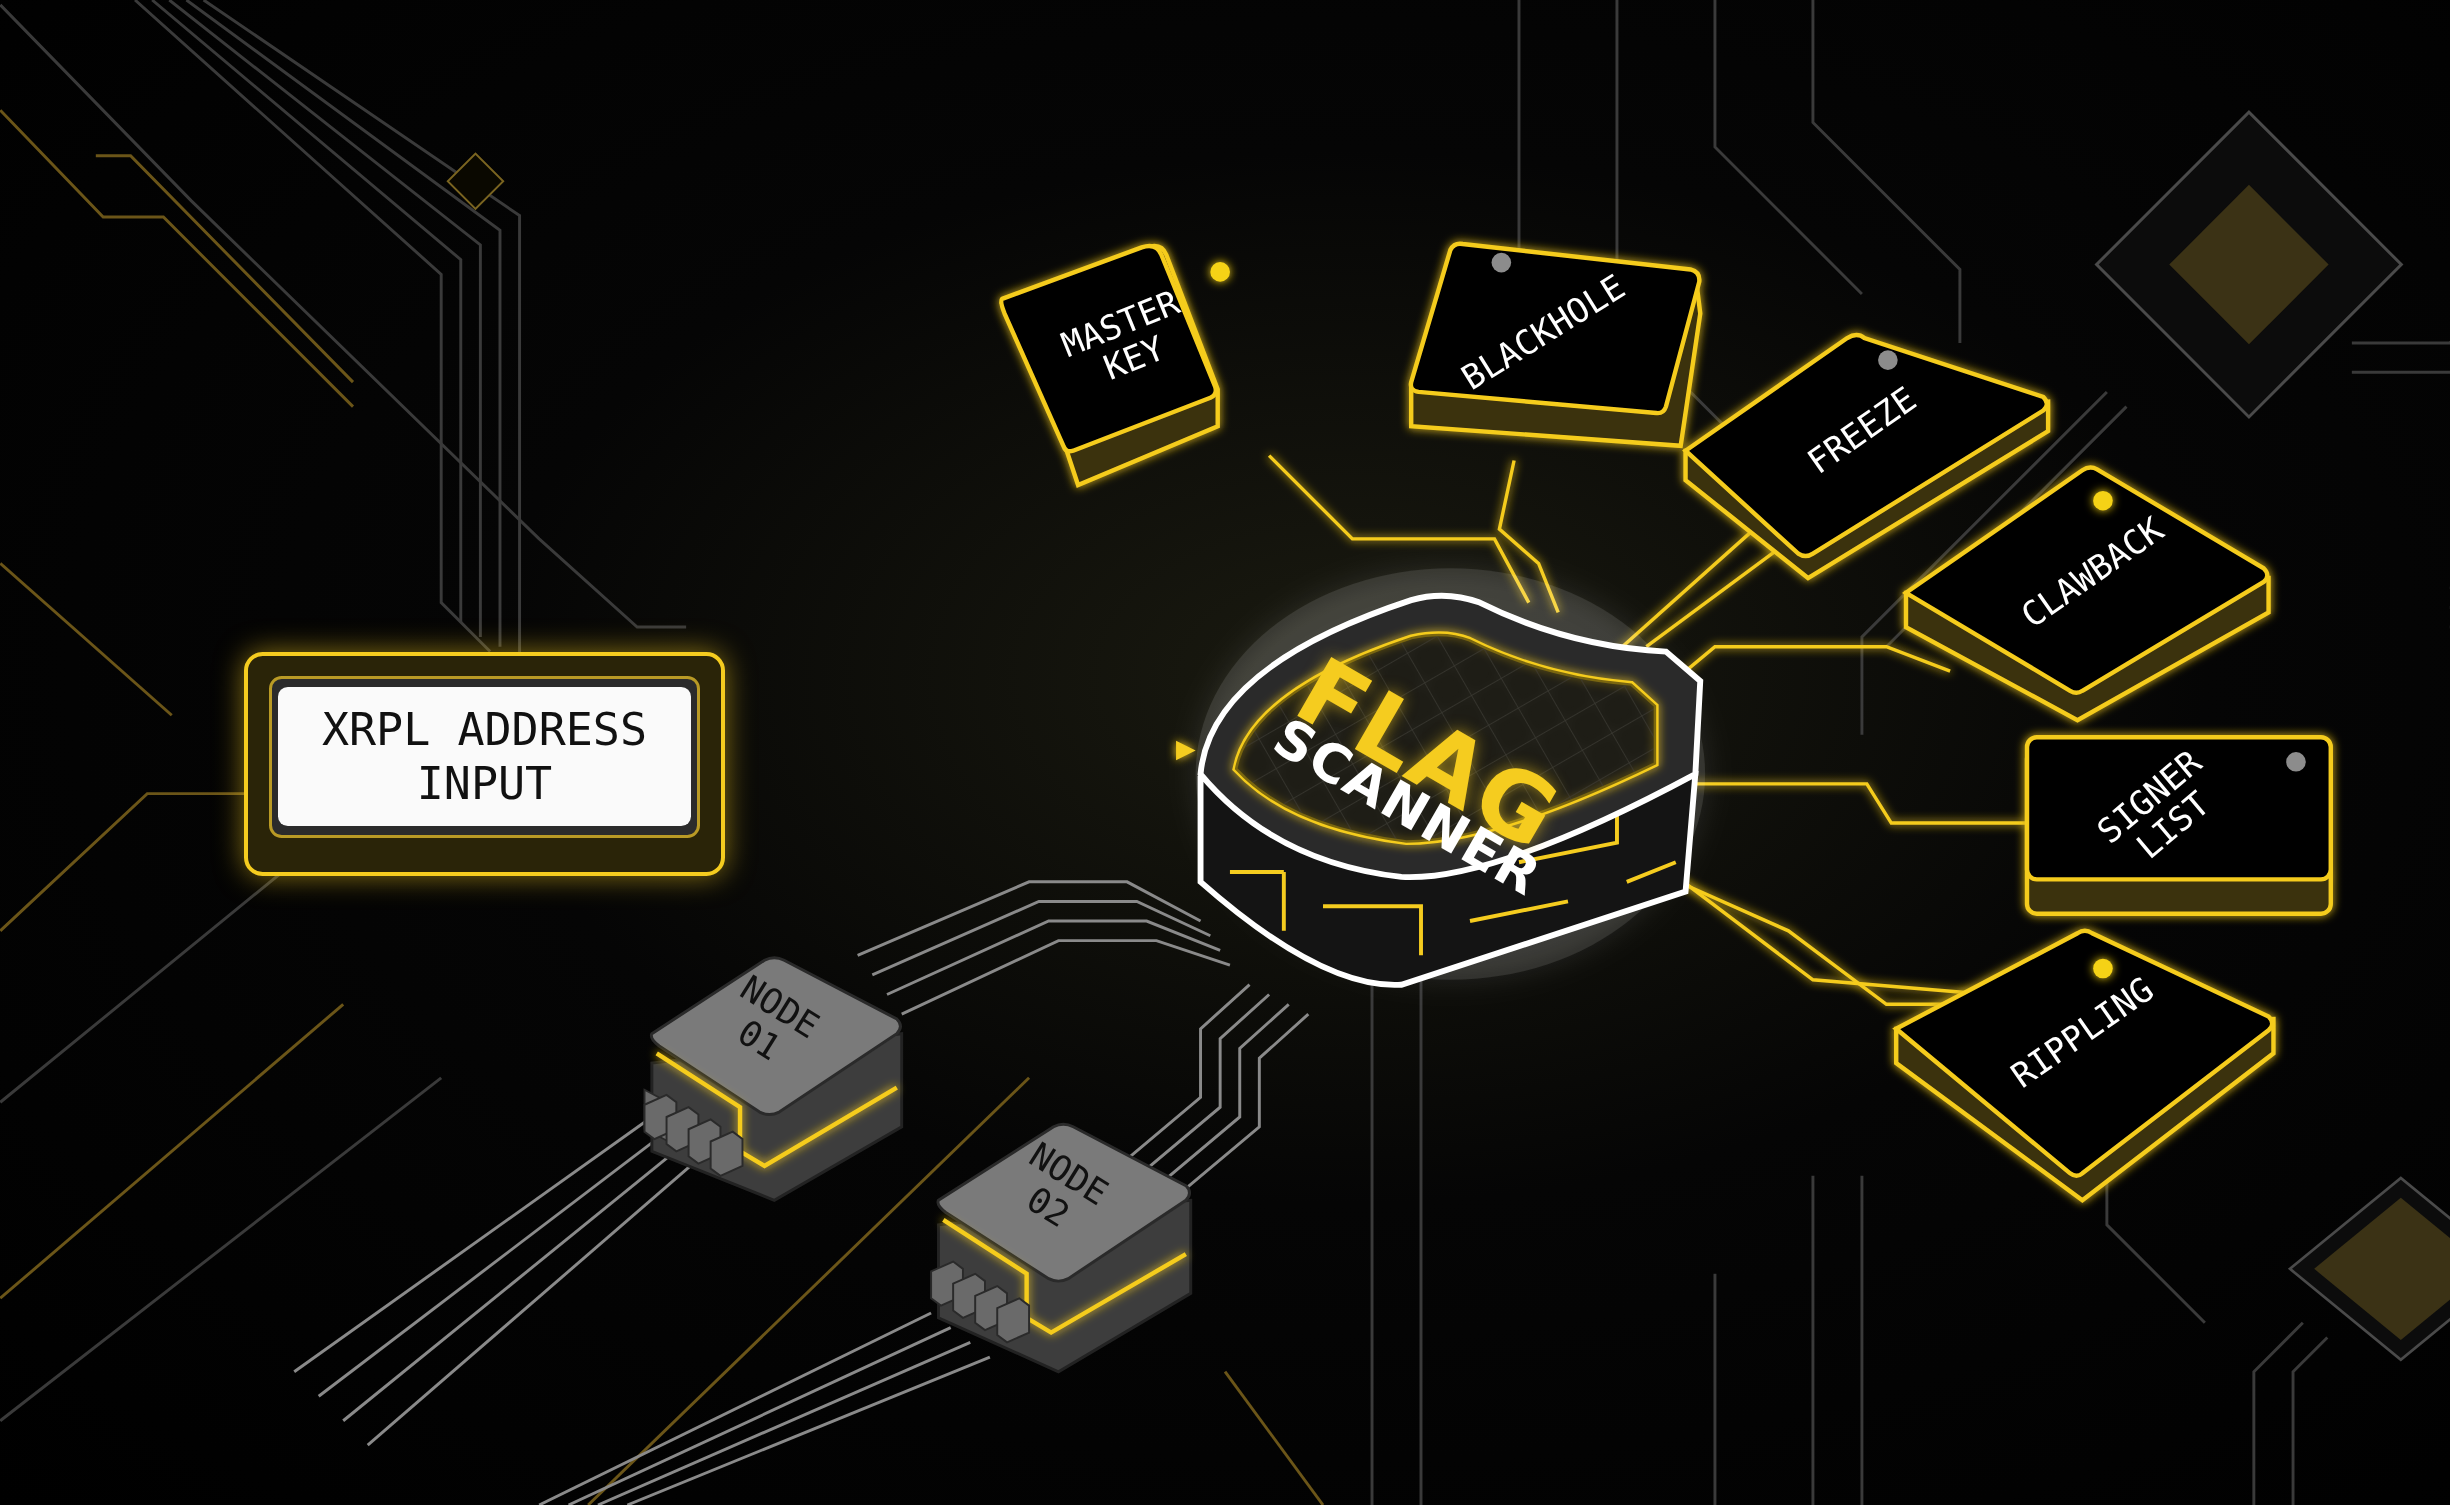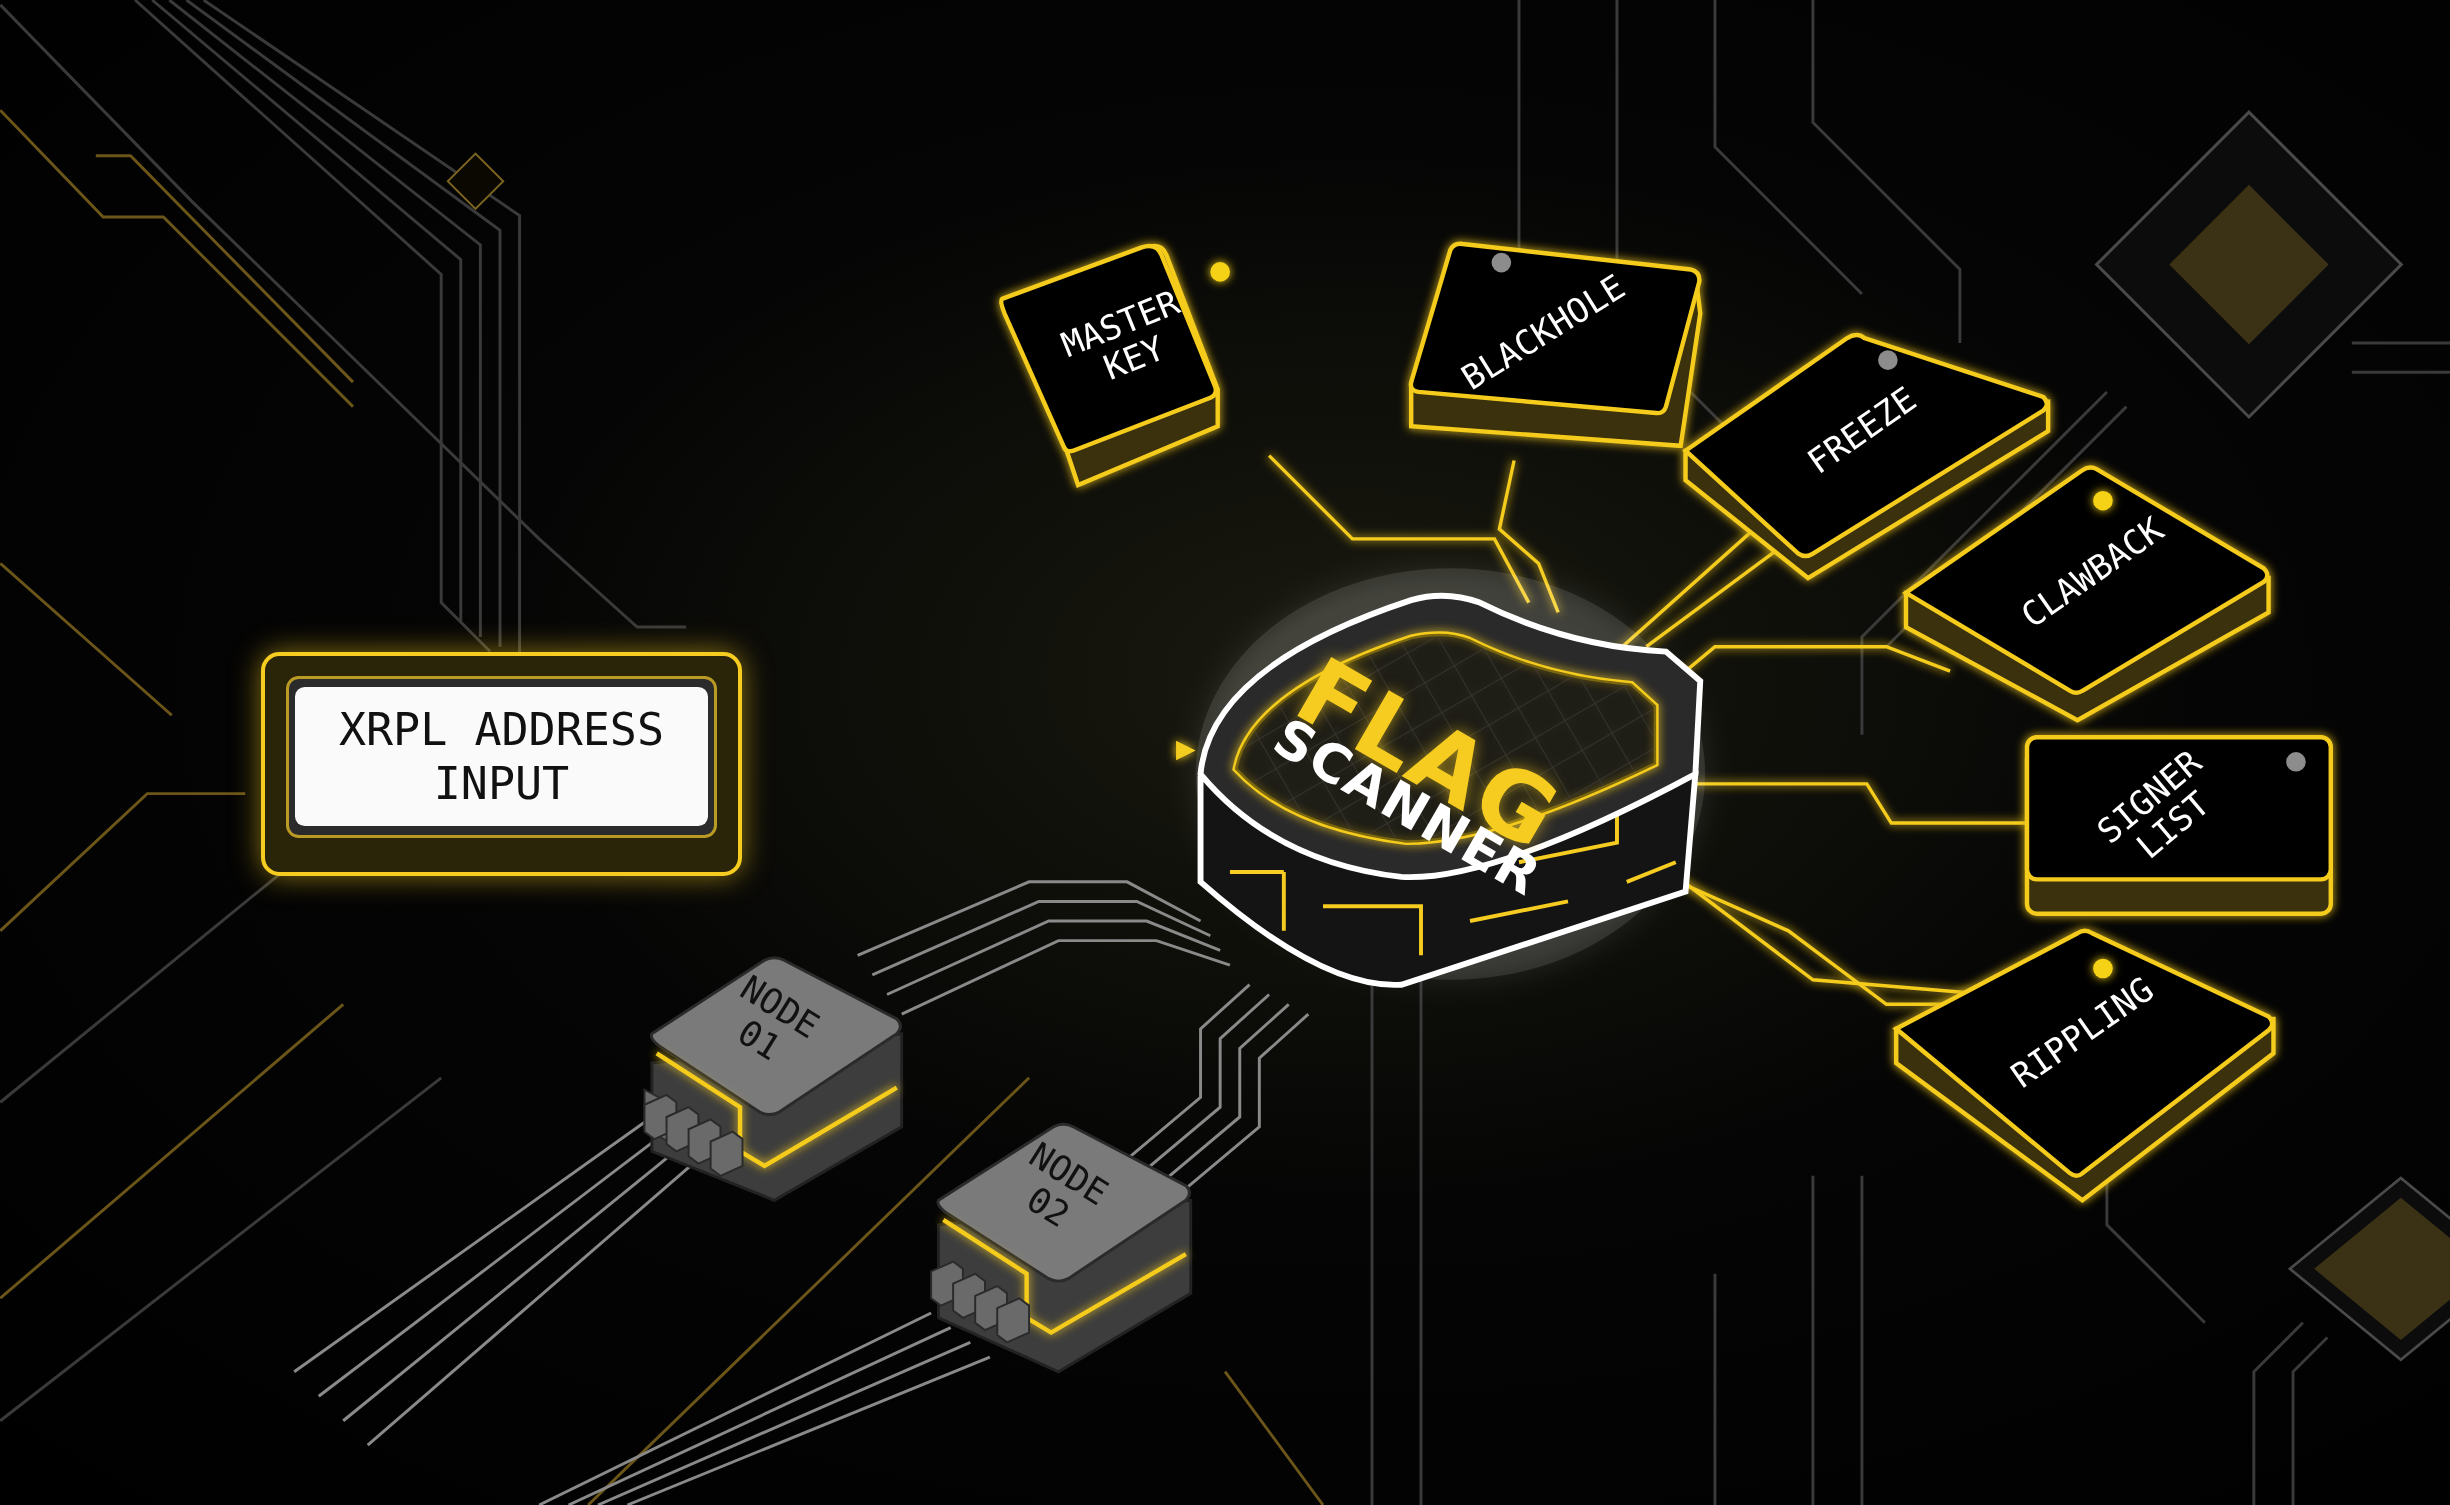--- a/index.html
+++ b/index.html
@@ -5,21 +5,21 @@
     html, body { margin:0; padding:0; background:#000; }
     body { width:2697px; height:1505px; overflow:hidden; position:relative;
            font-family:"DejaVu Sans Mono","Liberation Mono",monospace; }
     #stage { position:absolute; left:0; top:0; width:2697px; height:1505px;
              background: radial-gradient(ellipse at 50% 45%, #1a1a10 0%, #050505 45%, #000 100%); }
     svg.layer { position:absolute; left:0; top:0; width:2697px; height:1505px; }
     .trace-gray { stroke:#3a3a3a; stroke-width:6; fill:none; }
     .trace-gold { stroke:#6b5518; stroke-width:6; fill:none; }
     .trace-live { stroke:#f5cc1f; stroke-width:7; fill:none; filter:url(#glow); }
     .trace-wire { stroke:#8a8a8a; stroke-width:6; fill:none; }
-    .input-box { position:absolute; left:261px; top:652px; width:473px; height:216px;
+    .input-box { position:absolute; left:244px; top:652px; width:473px; height:216px;
                  border:4.9px solid #f5cc1f; border-radius:18.6px; background:#2a2408;
                  box-shadow:0 0 29px rgba(245,204,31,.55); }
     .input-inner { position:absolute; left:20.6px; top:19.6px; right:20.6px; bottom:34px;
                    background:#2b2b2b; border:3.9px solid #b99a25; border-radius:12.7px; }
     .input-field { position:absolute; left:6.9px; top:8.8px; right:6.9px; bottom:8.8px;
                    background:#fafafa; border-radius:9.8px; display:flex; align-items:center;
                    justify-content:center; color:#111; font-size:45px; text-align:center;
                    line-height:1.2; white-space:pre-line; }
     .title-flag { position:absolute; color:#f5cc1f; font-family:"DejaVu Sans",sans-serif;
                   font-weight:900; font-size:93px; letter-spacing:2.9px;

